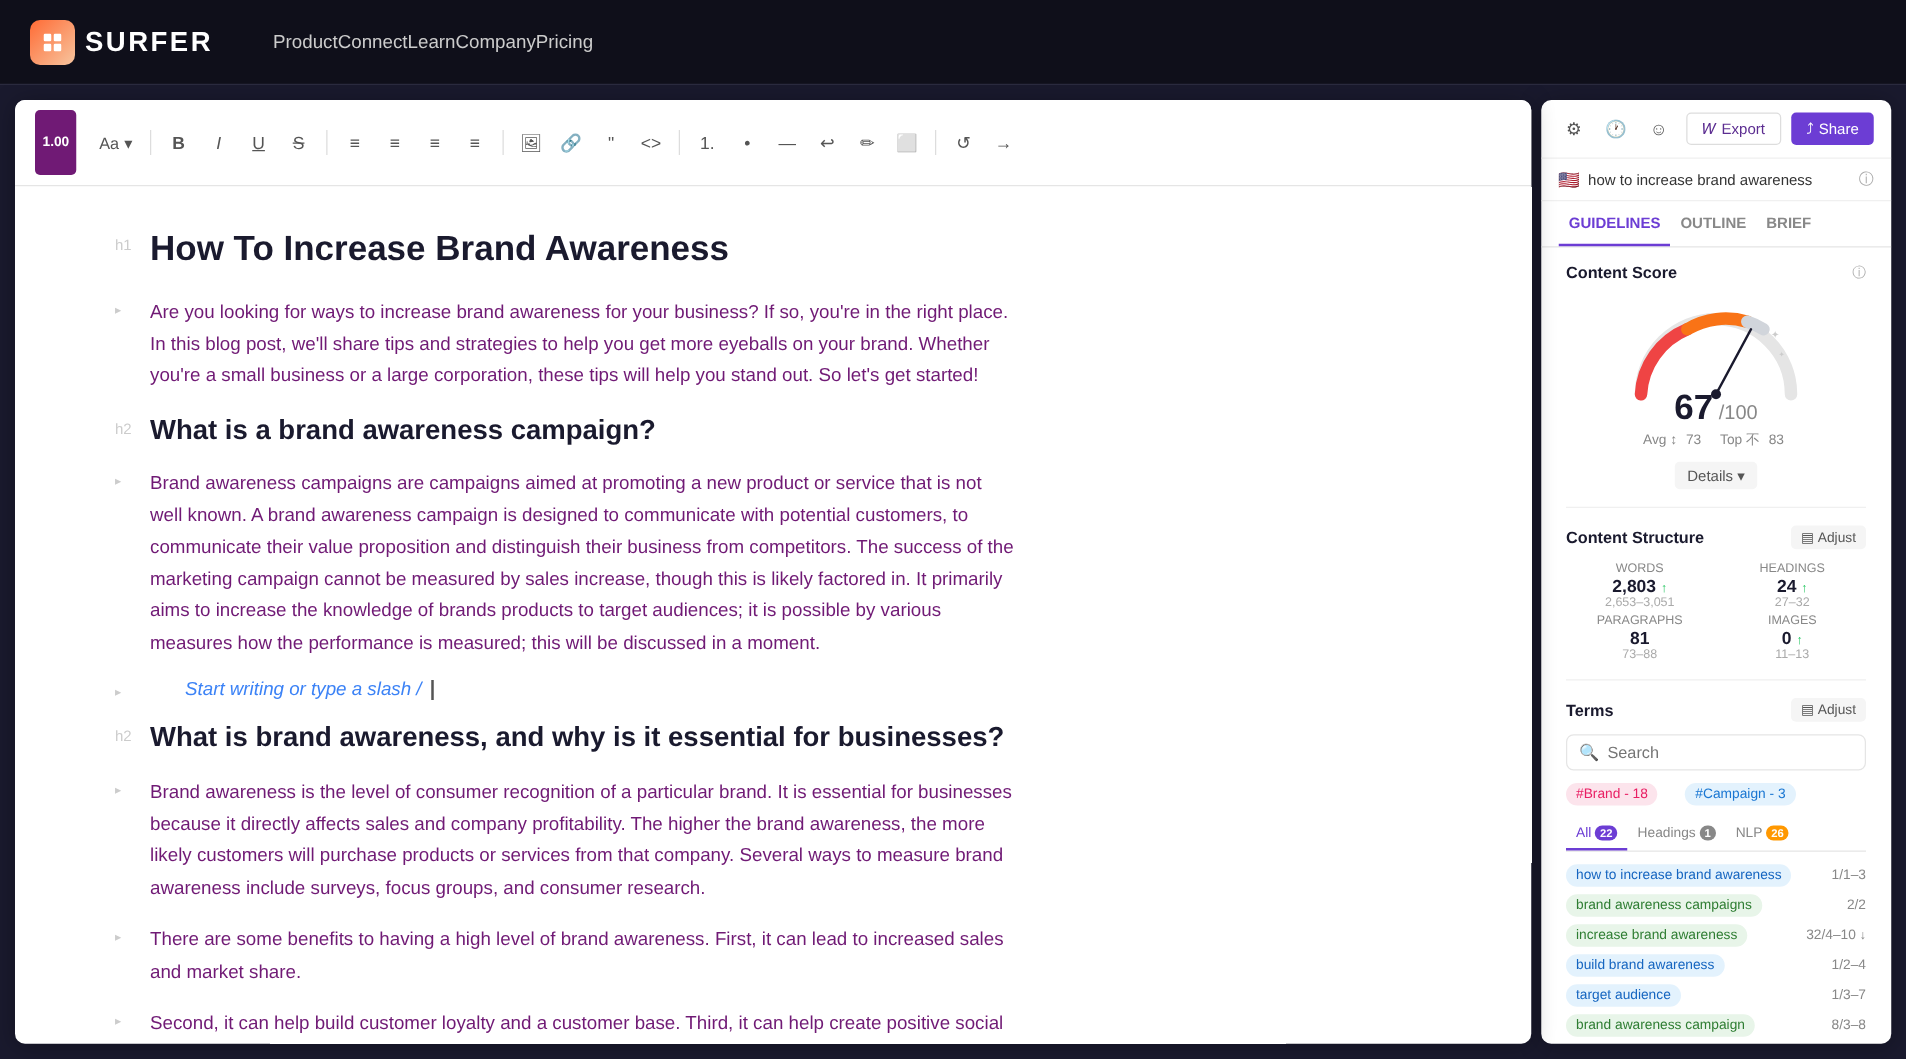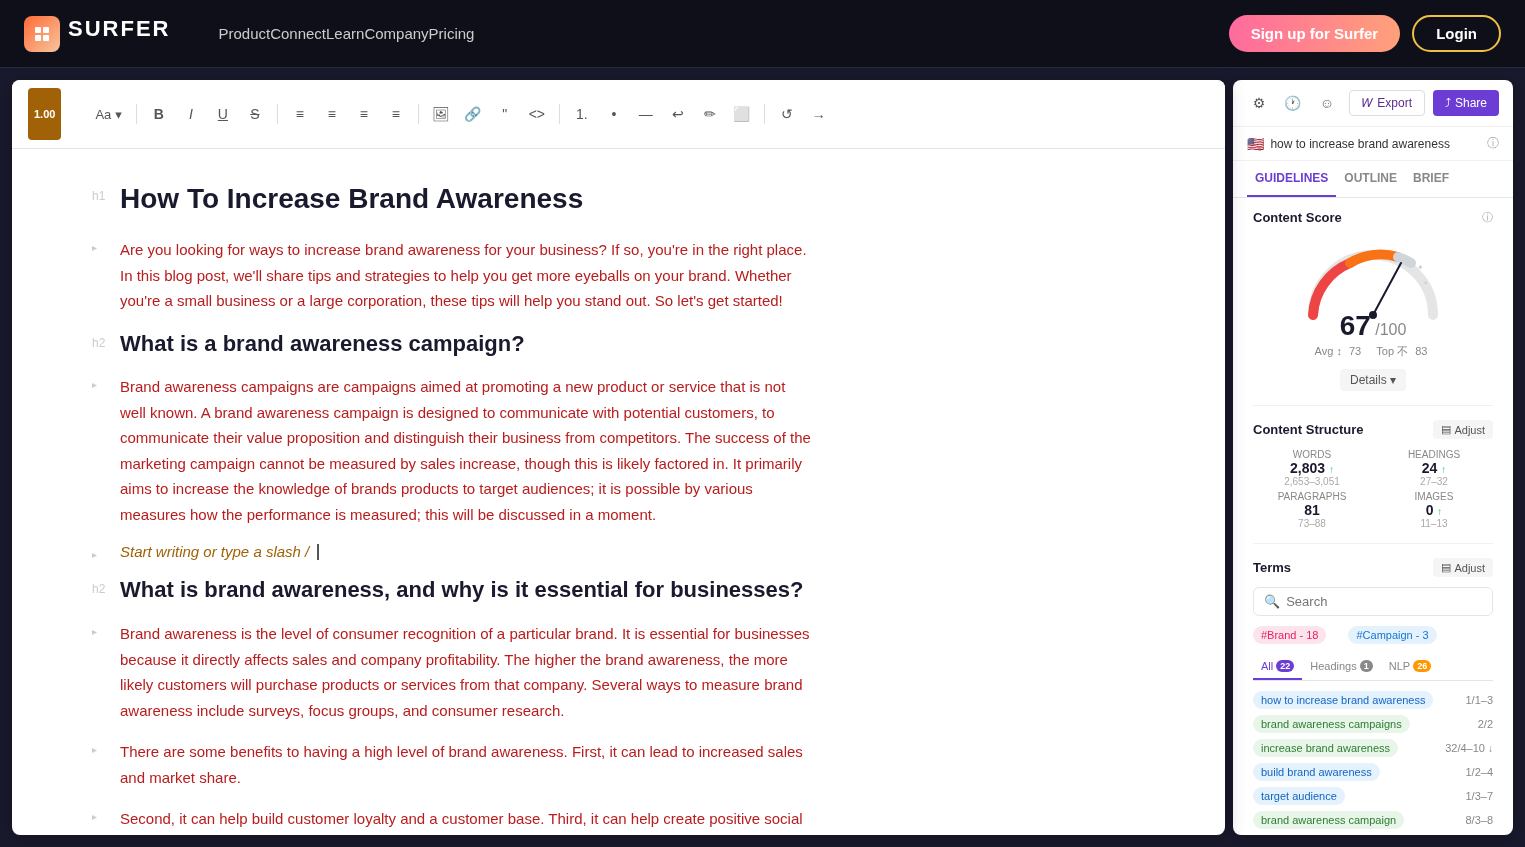--- a/index.html
+++ b/index.html
@@ -11,21 +11,21 @@
       display: flex;
       align-items: center;
       padding: 0 24px;
       height: 68px;
       position: fixed;
       top: 0; left: 0; right: 0;
       z-index: 100;
       border-bottom: 1px solid #2a2a3e;
     }
     .nav-logo {
-      display: flex; gap: 8px; margin-right: 48px;
+      display: flex; align-items: center; gap: 8px; margin-right: 48px;
     }
     .nav-logo-icon {
       width: 36px; height: 36px; background: linear-gradient(135deg, #ff6b35, #f7c59f);
       border-radius: 8px; display: flex; align-items: center; justify-content: center;
     }
     .nav-logo-icon svg { width: 20px; height: 20px; }
     .nav-logo-text { color: white; font-size: 22px; font-weight: 700; letter-spacing: 2px; }
     .nav-links { display: flex; flex: 1; }
     .nav-link { color: #ccc; font-size: 15px; cursor: pointer; }
     .nav-actions { display: flex; gap: 12px; align-items: center; }
@@ -62,22 +62,22 @@
     .editor-toolbar {
       display: flex;
       align-items: center;
       padding: 8px 16px;
       border-bottom: 1px solid #e5e5e5;
       gap: 4px;
       flex-wrap: nowrap;
       position: sticky; top: 0; background: white; z-index: 10;
     }
     .toolbar-version {
-      background: #a16207; color: white; font-size: 11px; padding: 20px 6px;
-      border-radius: 4px; margin-right: 24px; font-weight: 600;
+      background: #701a75; color: white; font-size: 11px; padding: 20px 6px;
+      border-radius: 4px; margin-right: 8px; font-weight: 600;
     }
     .tb-btn {
       width: 28px; height: 28px; display: flex; align-items: center; justify-content: center;
       border: none; background: transparent; cursor: pointer; border-radius: 4px;
       font-size: 14px; color: #555;
     }
     .tb-select {
       display: flex; align-items: center; gap: 4px;
       border: none; background: transparent; cursor: pointer;
       font-size: 13px; color: #555; padding: 2px 6px;
@@ -88,24 +88,24 @@
     .editor-content {
       padding: 32px 60px 32px 80px;
       max-width: 860px;
     }
     .h1-row { display: flex; align-items: flex-start; gap: 8px; margin-bottom: 20px; }
     .h-marker { color: #ccc; font-size: 12px; font-weight: 500; margin-top: 8px; min-width: 20px; }
     .h2-marker { color: #ccc; font-size: 12px; font-weight: 500; margin-top: 6px; min-width: 20px; }
     .p-marker { color: #ccc; font-size: 10px; margin-top: 5px; min-width: 20px; }
     .doc-h1 { font-size: 28px; font-weight: 700; color: #1a1a2e; line-height: 1.3; }
     .doc-h2 { font-size: 22px; font-weight: 700; color: #1a1a2e; line-height: 1.3; }
-    .doc-p { font-size: 15px; color: #b91c1c; line-height: 1.7; }
+    .doc-p { font-size: 15px; color: #701a75; line-height: 1.7; }
     .content-row { display: flex; gap: 8px; margin-bottom: 16px; }
     .empty-para { display: flex; gap: 8px; align-items: center; margin-bottom: 16px; }
-    .empty-para-text { font-size: 15px; color: #a16207; font-style: italic; }
+    .empty-para-text { font-size: 15px; color: #3b82f6; font-style: italic; margin-left: 28px; }
     .cursor-line { display: inline-block; width: 2px; height: 16px; background: #555; vertical-align: middle; animation: blink 1s step-end infinite; }
     @keyframes blink { 50% { opacity: 0; } }
 
     
     .right-panel {
       width: 280px;
       background: white;
       border-radius: 8px;
       margin: 12px 12px 12px 8px;
       box-shadow: 0 2px 20px rgba(0,0,0,0.3);
@@ -250,24 +250,20 @@
         </svg>
     </div>
     <span class="nav-logo-text">SURFER</span>
   </div>
   <div class="nav-links">
     <span class="nav-link">Product</span>
     <span class="nav-link">Connect</span>
     <span class="nav-link">Learn</span>
     <span class="nav-link">Company</span>
     <span class="nav-link">Pricing</span>
-  </div>
-  <div class="nav-actions">
-    <button class="btn-signup">Sign up for Surfer</button>
-    <button class="btn-login">Login</button>
   </div>
 </nav>
 
 <div class="main-layout">
 
   <div class="editor-container">
 
     <div class="editor-toolbar">
       <span class="toolbar-version">1.00</span>
       <button class="tb-select">

